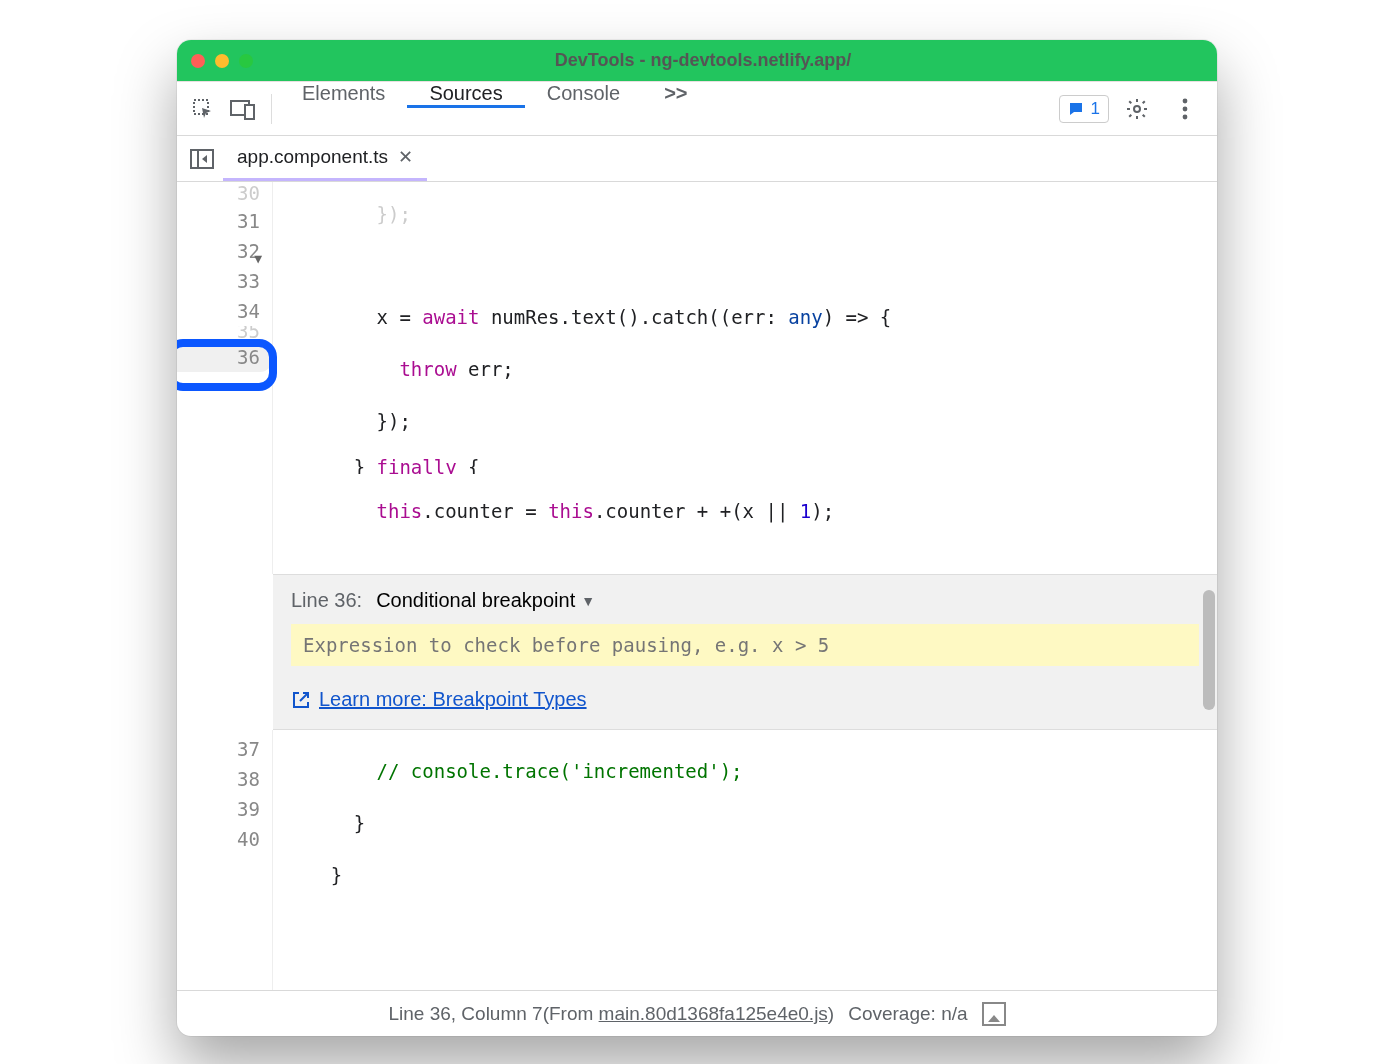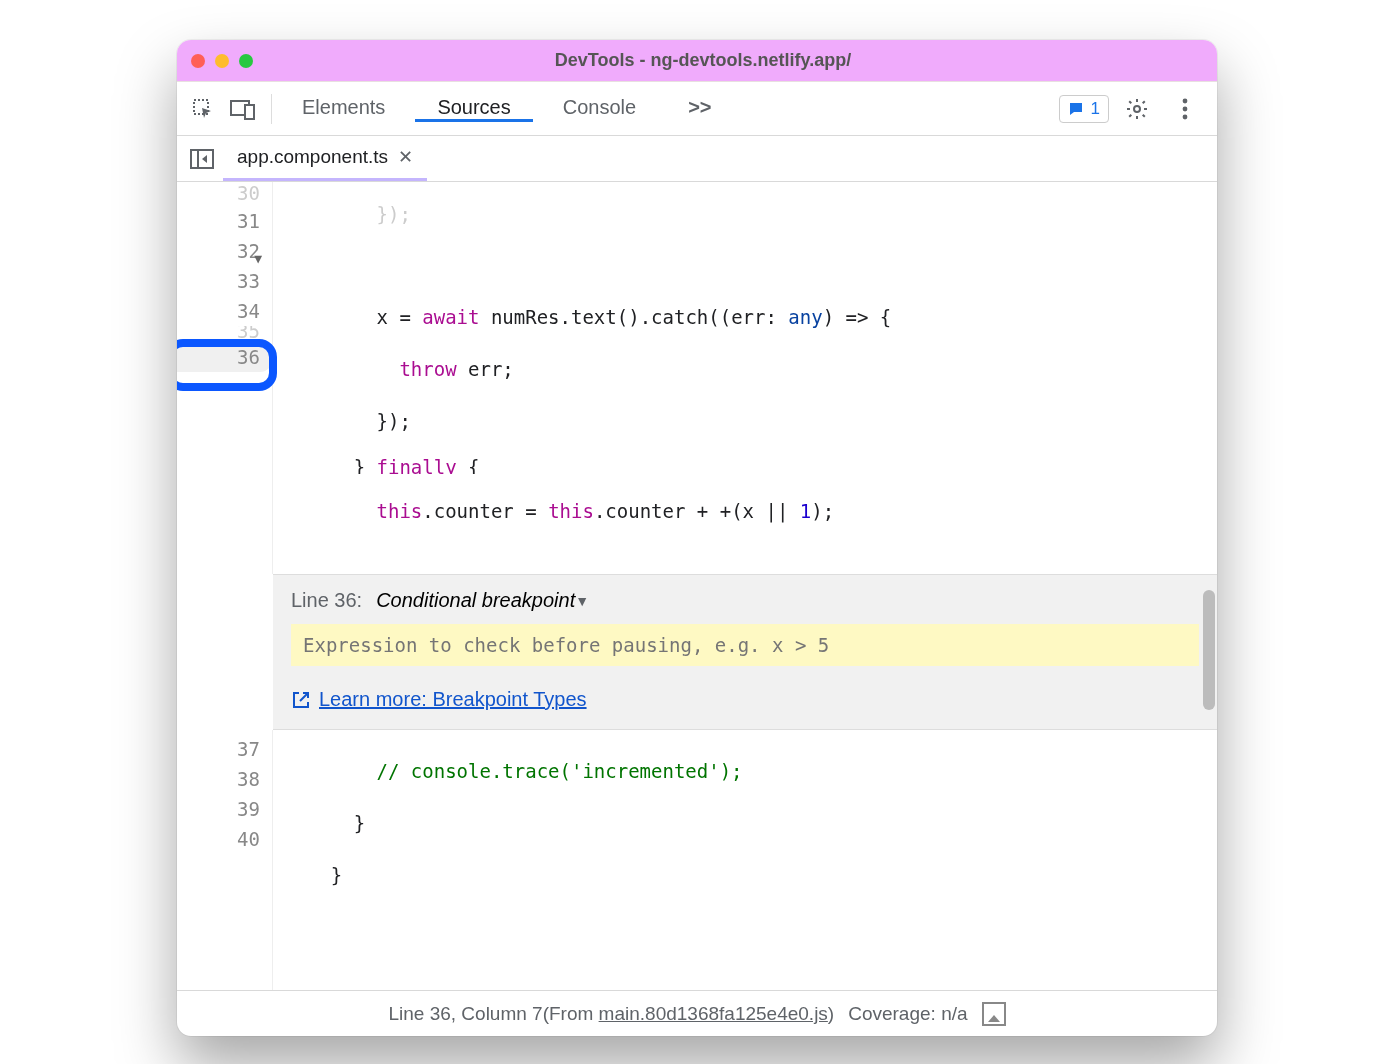--- a/index.html
+++ b/index.html
@@ -15,21 +15,21 @@
     width: 1040px;
     border-radius: 14px;
     background: #fff;
     box-shadow: 0 30px 60px rgba(0,0,0,0.35), 0 0 0 1px rgba(0,0,0,0.05);
     overflow: hidden;
     position: relative;
   }
   
   .titlebar {
     height: 42px;
-    background: #f0abfc;
+    background: #22c55e;
     display: flex;
     align-items: center;
     padding: 0 14px;
     border-bottom: 1px solid #e8e0e0;
   }
   .traffic { display: flex; gap: 10px; }
   .dot { width: 14px; height: 14px; border-radius: 50%; }
   .dot.red { background: #ff5f57; }
   .dot.yellow { background: #febc2e; }
   .dot.green { background: #28c840; }
@@ -37,21 +37,21 @@
   
   .toolbar {
     display: flex;
     align-items: center;
     height: 54px;
     border-bottom: 1px solid #d9d9d9;
     padding: 0 6px;
   }
   .tb-icon { width: 40px; height: 40px; display:flex; align-items:center; justify-content:center; color:#5f6368; }
   .tb-sep { width:1px; height:30px; background:#ddd; margin:0 8px; }
-  .tabrow { display:flex; align-items:center; gap: 8px; height:100%; flex:1; }
+  .tabrow { display:flex; align-items:flex-start; gap: 0; height:100%; flex:1; }
   .tab {
     padding: 0 22px;
     display:flex; align-items:center;
     font-size: 20px; color:#5f6368;
     cursor:pointer;
     border-bottom: 3px solid transparent;
   }
   .tab.active { color:#202124; border-bottom-color:#1a73e8; }
   .tb-right { display:flex; align-items:center; gap:8px; padding-right:6px;}
   .badge {
@@ -232,21 +232,21 @@
 <div class="cline">          <span class="kw">throw</span> err;</div>
 <div class="cline">        });</div>
 <div class="cline" style="height:16px;line-height:18px;overflow:hidden;">      } <span class="kw">finally</span> {</div>
 <div class="cline">        <span class="kw">this</span>.counter = <span class="kw">this</span>.counter + +(x || <span class="num">1</span>);</div>
     </div>
   </div>
 
   <div class="bp-panel" style="margin-left:96px;">
     <div class="bp-head">
       <span class="lineno">Line 36:</span>
-      <span style="display:flex;align-items:center;font-style:italic;">
+      <span style="display:flex;align-items:center;gap:6px;">
         <span>Conditional breakpoint</span>
         <span class="dd">▼</span>
       </span>
     </div>
     <input class="bp-input" placeholder="Expression to check before pausing, e.g. x &gt; 5" style="">
     <div class="bp-learn">
       <svg width="20" height="20" viewBox="0 0 20 20" fill="none" stroke-width="2">
         <path d="M8 3H3v14h14v-5M12 3h5v5M17 3L9 11"></path>
       </svg>
       <a href="#">Learn more: Breakpoint Types</a>

